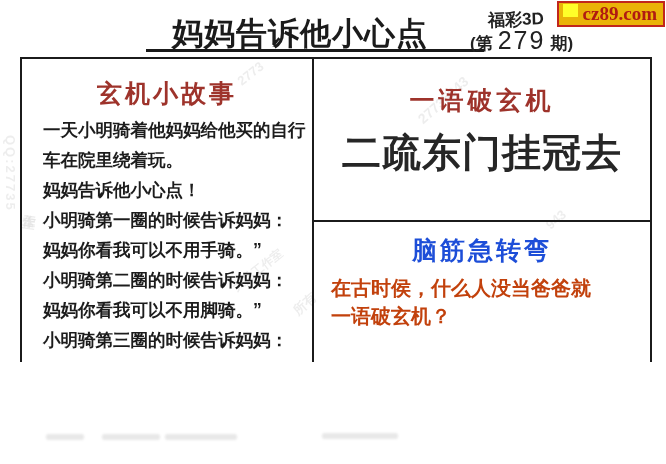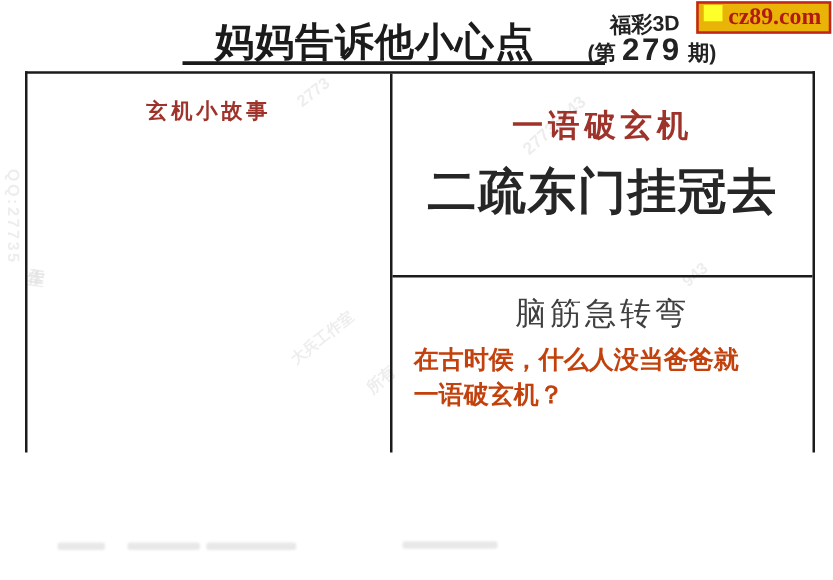--- a/index.html
+++ b/index.html
@@ -35,21 +35,21 @@
   .lottery-type {
     position:absolute; left:488px; top:8px;
     font-size:17px; font-weight:bold; color:#222; white-space:nowrap;
     transform:rotate(-2deg);
   }
   .issue {
     position:absolute; left:470px; top:26px; white-space:nowrap;
     display:flex; align-items:baseline; color:#222;
   }
   .issue .pre, .issue .suf { font-size:17px; font-weight:bold; }
-  .issue .num { font-size:25px; font-weight:bold; margin:0 5px; letter-spacing:2px; }
+  .issue .num { font-size:25px; font-weight:normal; margin:0 5px; letter-spacing:2px; }
 
   .badge {
     position:absolute; right:1px; top:1px; height:20px;
     border:2px solid #c1261d; background:#eab308;
     display:flex; align-items:flex-start; gap:5px; padding:1px 6px 1px 4px;
     cursor:pointer;
   }
   .badge-square { width:15px; height:13px; background:#ffff29; }
   .badge-text {
     font-family:"Liberation Serif", serif; font-size:19px; font-weight:bold;
@@ -63,21 +63,21 @@
     border-right:2px solid #1b1b1b;
   }
   .v-divider {
     position:absolute; left:290px; top:0; bottom:0; width:2px; background:#1b1b1b;
   }
 
   
   .left-panel { position:absolute; left:0; top:0; width:290px; height:100%; }
   .left-heading {
     margin-top:18px; text-align:center;
-    font-size:17px; font-weight:bold; color:#9e332b; letter-spacing:3px;
+    font-size:25px; font-weight:bold; color:#9e332b; letter-spacing:3px;
   }
   .story {
     position:absolute; left:21px; top:56px; right:4px;
     font-size:17.5px; font-weight:bold; color:#1c1c1c;
   }
   .story-line { height:30px; line-height:30px; white-space:nowrap; }
 
   
   .right-panel { position:absolute; left:292px; top:0; right:0; height:100%; }
   .rp-top { height:161px; border-bottom:2px solid #1b1b1b; position:relative; }
@@ -87,21 +87,21 @@
   }
   .phrase {
     margin-top:9px; text-align:center;
     font-family:"DejaVu Serif", serif;
     font-size:39px; font-weight:bold; color:#262626; letter-spacing:1px;
     white-space:nowrap;
   }
   .rp-bottom { position:relative; }
   .rp-heading2 {
     padding-top:12px; text-align:center;
-    font-size:25px; font-weight:normal; color:#404040; letter-spacing:3px;
+    font-size:25px; font-weight:bold; color:#1d4ed8; letter-spacing:3px;
   }
   .riddle {
     margin:7px 12px 0 17px;
     font-size:20px; font-weight:bold; color:#c2410c; line-height:28px;
   }
   .riddle-line { white-space:nowrap; }
 
   
   .smudge {
     position:absolute; height:6px; background:#d6d6d6; opacity:0.55;
@@ -136,20 +136,30 @@
   <div class="badge">
     <span class="badge-square"></span>
     <span class="badge-text">cz89.com</span>
   </div>
 
   <div class="main-box">
     <div class="v-divider"></div>
 
     <div class="left-panel">
       <div class="left-heading">玄机小故事</div>
+      <div class="story">
+        <div class="story-line">一天小明骑着他妈妈给他买的自行</div>
+        <div class="story-line">车在院里绕着玩。</div>
+        <div class="story-line">妈妈告诉他小心点！</div>
+        <div class="story-line">小明骑第一圈的时候告诉妈妈：</div>
+        <div class="story-line">妈妈你看我可以不用手骑。”</div>
+        <div class="story-line">小明骑第二圈的时候告诉妈妈：</div>
+        <div class="story-line">妈妈你看我可以不用脚骑。”</div>
+        <div class="story-line">小明骑第三圈的时候告诉妈妈：</div>
+      </div>
     </div>
 
     <div class="right-panel">
       <div class="rp-top">
         <div class="rp-heading1">一语破玄机</div>
         <div class="phrase">二疏东门挂冠去</div>
       </div>
       <div class="rp-bottom">
         <div class="rp-heading2">脑筋急转弯</div>
         <div class="riddle">

